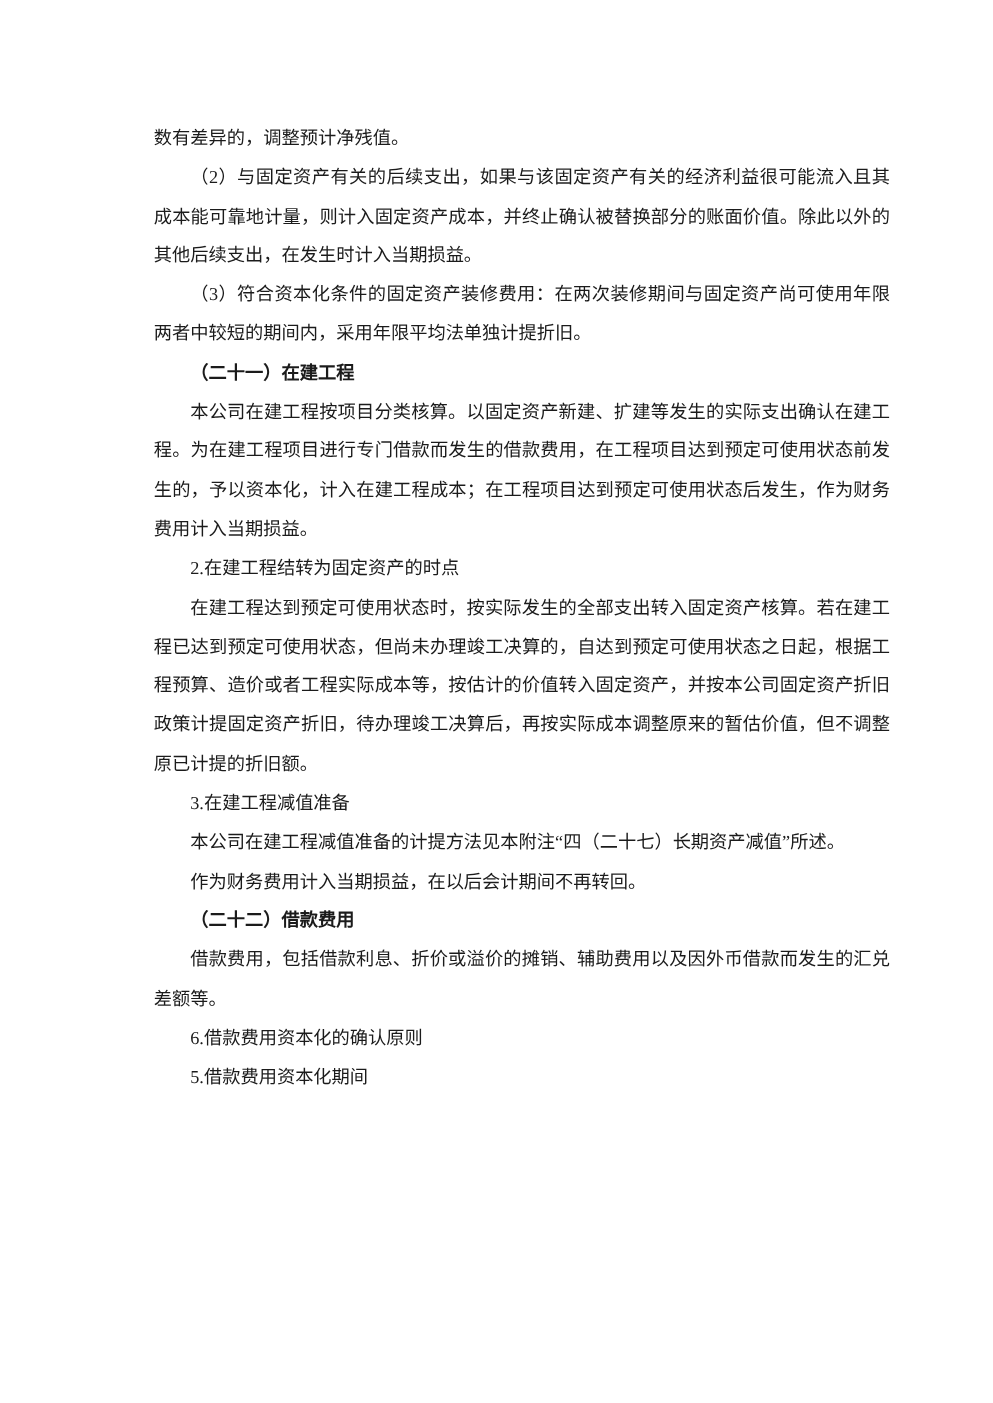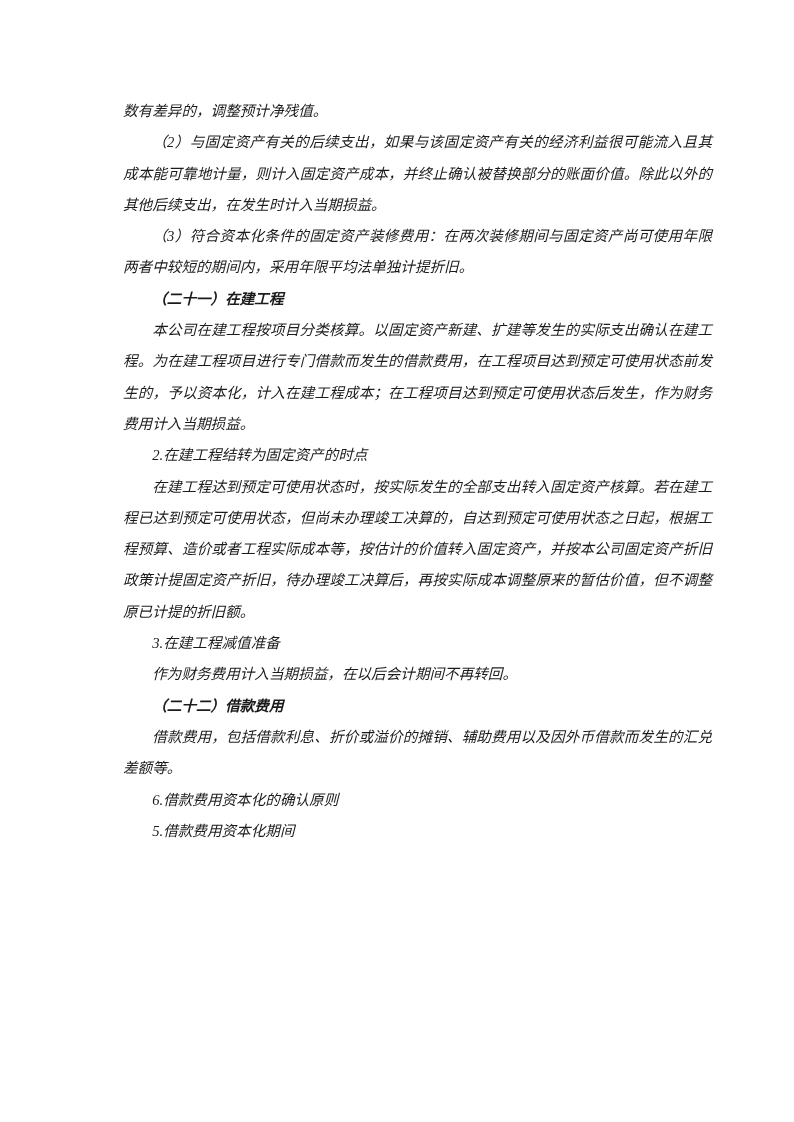--- a/index.html
+++ b/index.html
@@ -8,21 +8,20 @@
     background: #ffffff;
     font-family: "Liberation Serif", "DejaVu Serif", serif;
   }
   .page {
     position: relative;
     width: 794px;
     height: 916px;
     background: #ffffff;
     color: #1b1b1b;
     overflow: hidden;
-    font-style: italic;
   }
   .content {
     position: absolute;
     left: 123px;
     top: 96px;
     width: 589px;
     font-size: 14.6px;
     line-height: 31.3px;
     text-align: justify;
   }
@@ -56,20 +55,21 @@
 <div class="page">
   <div class="content">
     <p class="para no-indent">数有差异的，调整预计净残值。</p>
     <p class="para">（2）与固定资产有关的后续支出，如果与该固定资产有关的经济利益很可能流入且其成本能可靠地计量，则计入固定资产成本，并终止确认被替换部分的账面价值。除此以外的其他后续支出，在发生时计入当期损益。</p>
     <p class="para">（3）符合资本化条件的固定资产装修费用：在两次装修期间与固定资产尚可使用年限两者中较短的期间内，采用年限平均法单独计提折旧。</p>
     <h2 class="heading">（二十一）在建工程</h2>
     <p class="para">本公司在建工程按项目分类核算。以固定资产新建、扩建等发生的实际支出确认在建工程。为在建工程项目进行专门借款而发生的借款费用，在工程项目达到预定可使用状态前发生的，予以资本化，计入在建工程成本；在工程项目达到预定可使用状态后发生，作为财务费用计入当期损益。</p>
     <p class="para">2.在建工程结转为固定资产的时点</p>
     <p class="para">在建工程达到预定可使用状态时，按实际发生的全部支出转入固定资产核算。若在建工程已达到预定可使用状态，但尚未办理竣工决算的，自达到预定可使用状态之日起，根据工程预算、造价或者工程实际成本等，按估计的价值转入固定资产，并按本公司固定资产折旧政策计提固定资产折旧，待办理竣工决算后，再按实际成本调整原来的暂估价值，但不调整原已计提的折旧额。</p>
     <p class="para">3.在建工程减值准备</p>
+    <p class="para">本公司在建工程减值准备的计提方法见本附注“四（二十七）长期资产减值”所述。</p>
     <p class="para">作为财务费用计入当期损益，在以后会计期间不再转回。</p>
     <h2 class="heading">（二十二）借款费用</h2>
     <p class="para">借款费用，包括借款利息、折价或溢价的摊销、辅助费用以及因外币借款而发生的汇兑差额等。</p>
     <p class="para">6.借款费用资本化的确认原则</p>
     <p class="para">5.借款费用资本化期间</p>
   </div>
   <div class="footer">26</div>
 </div>
 
 </body></html>

